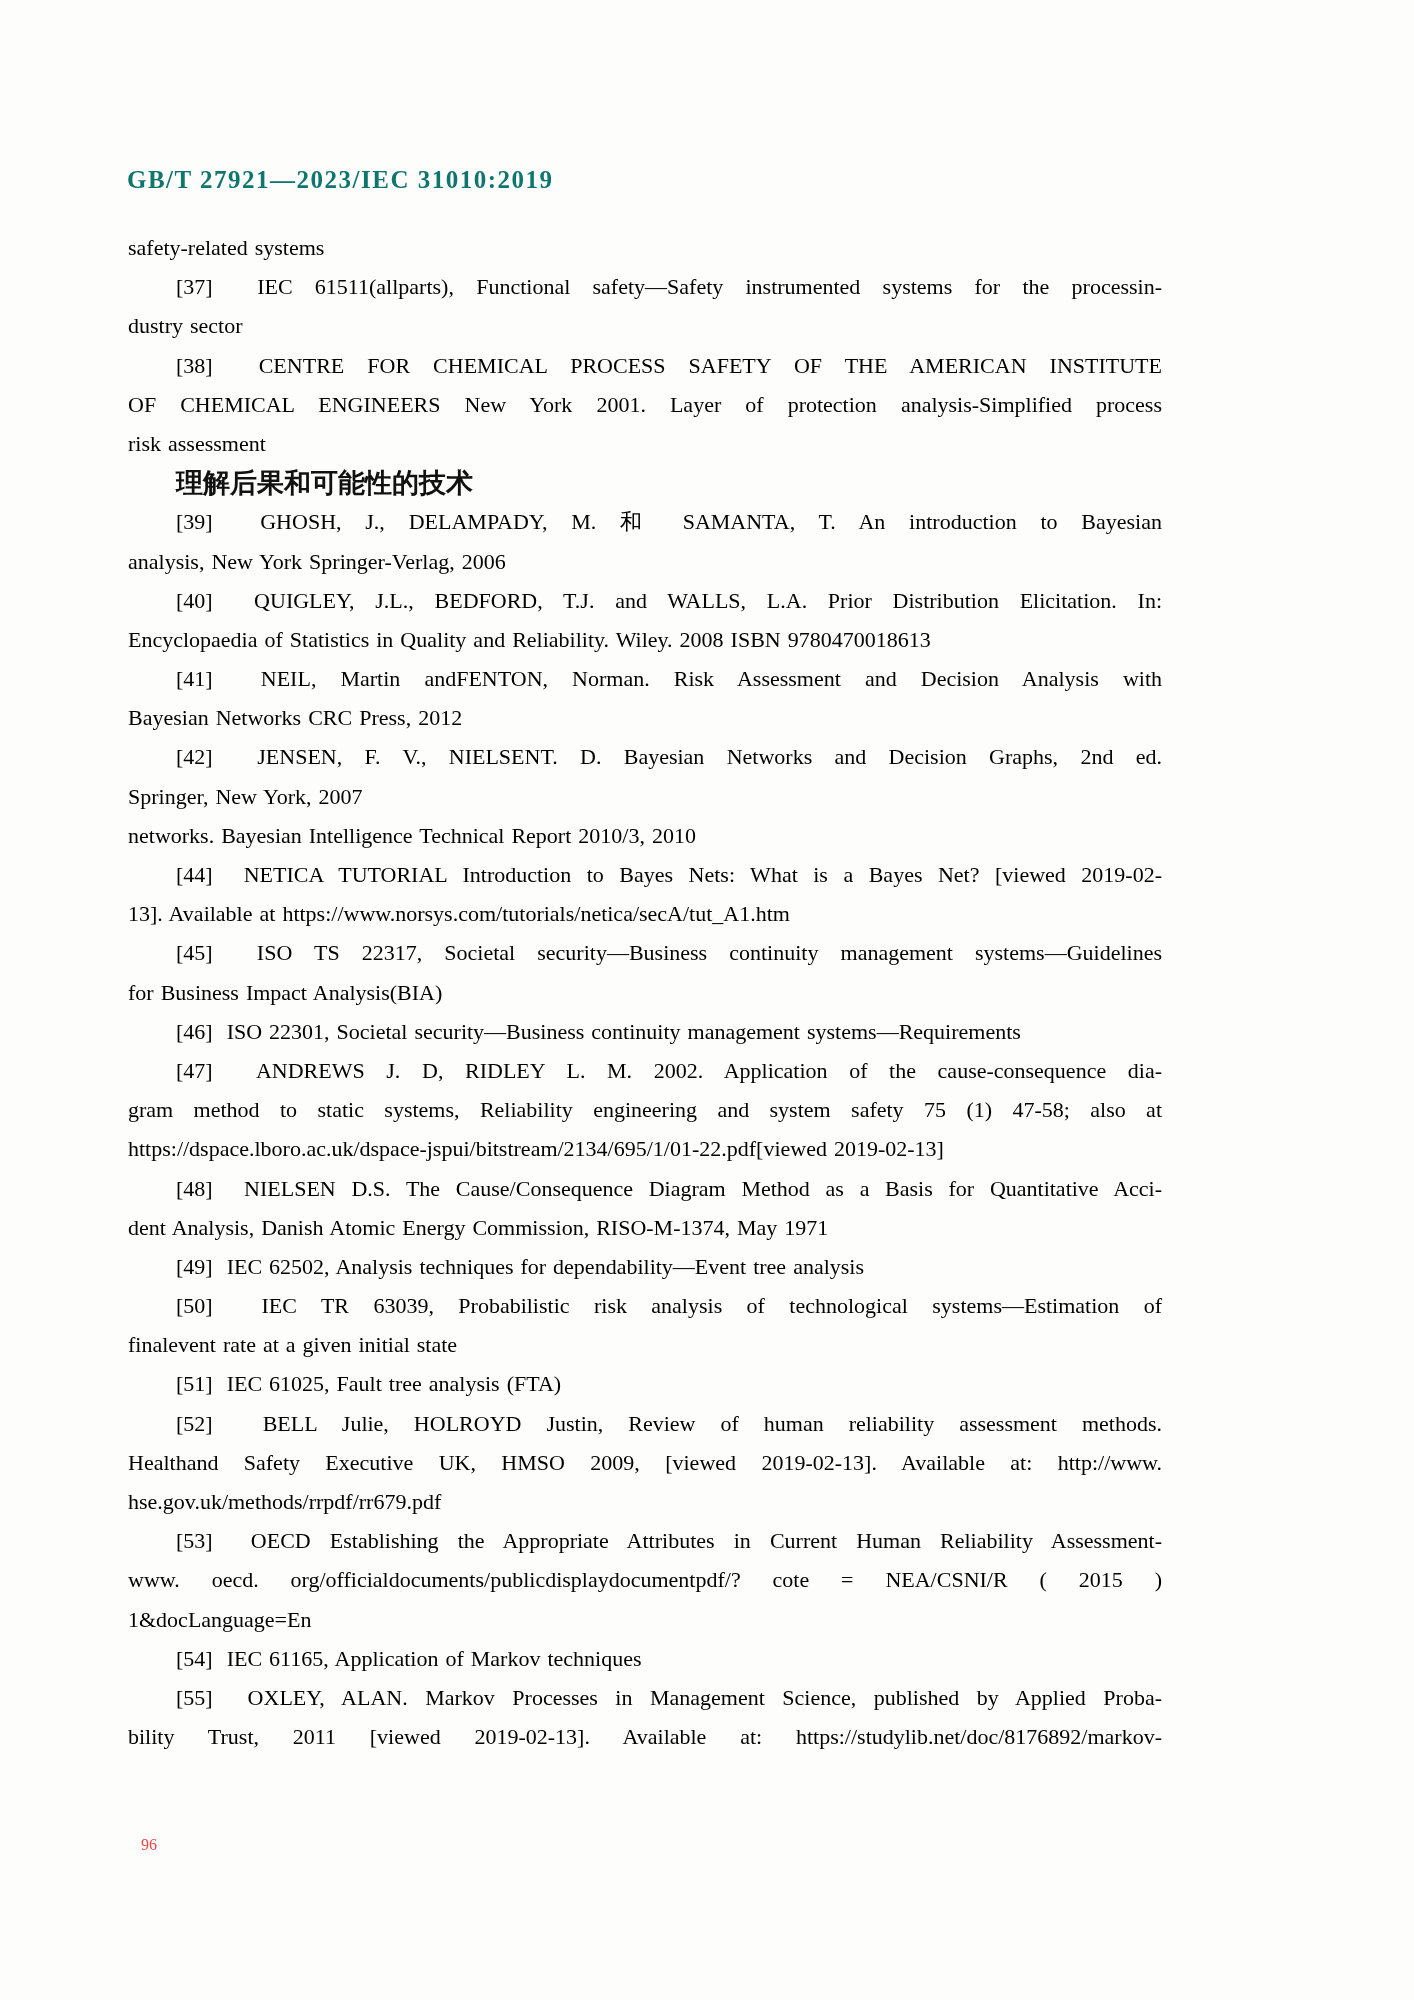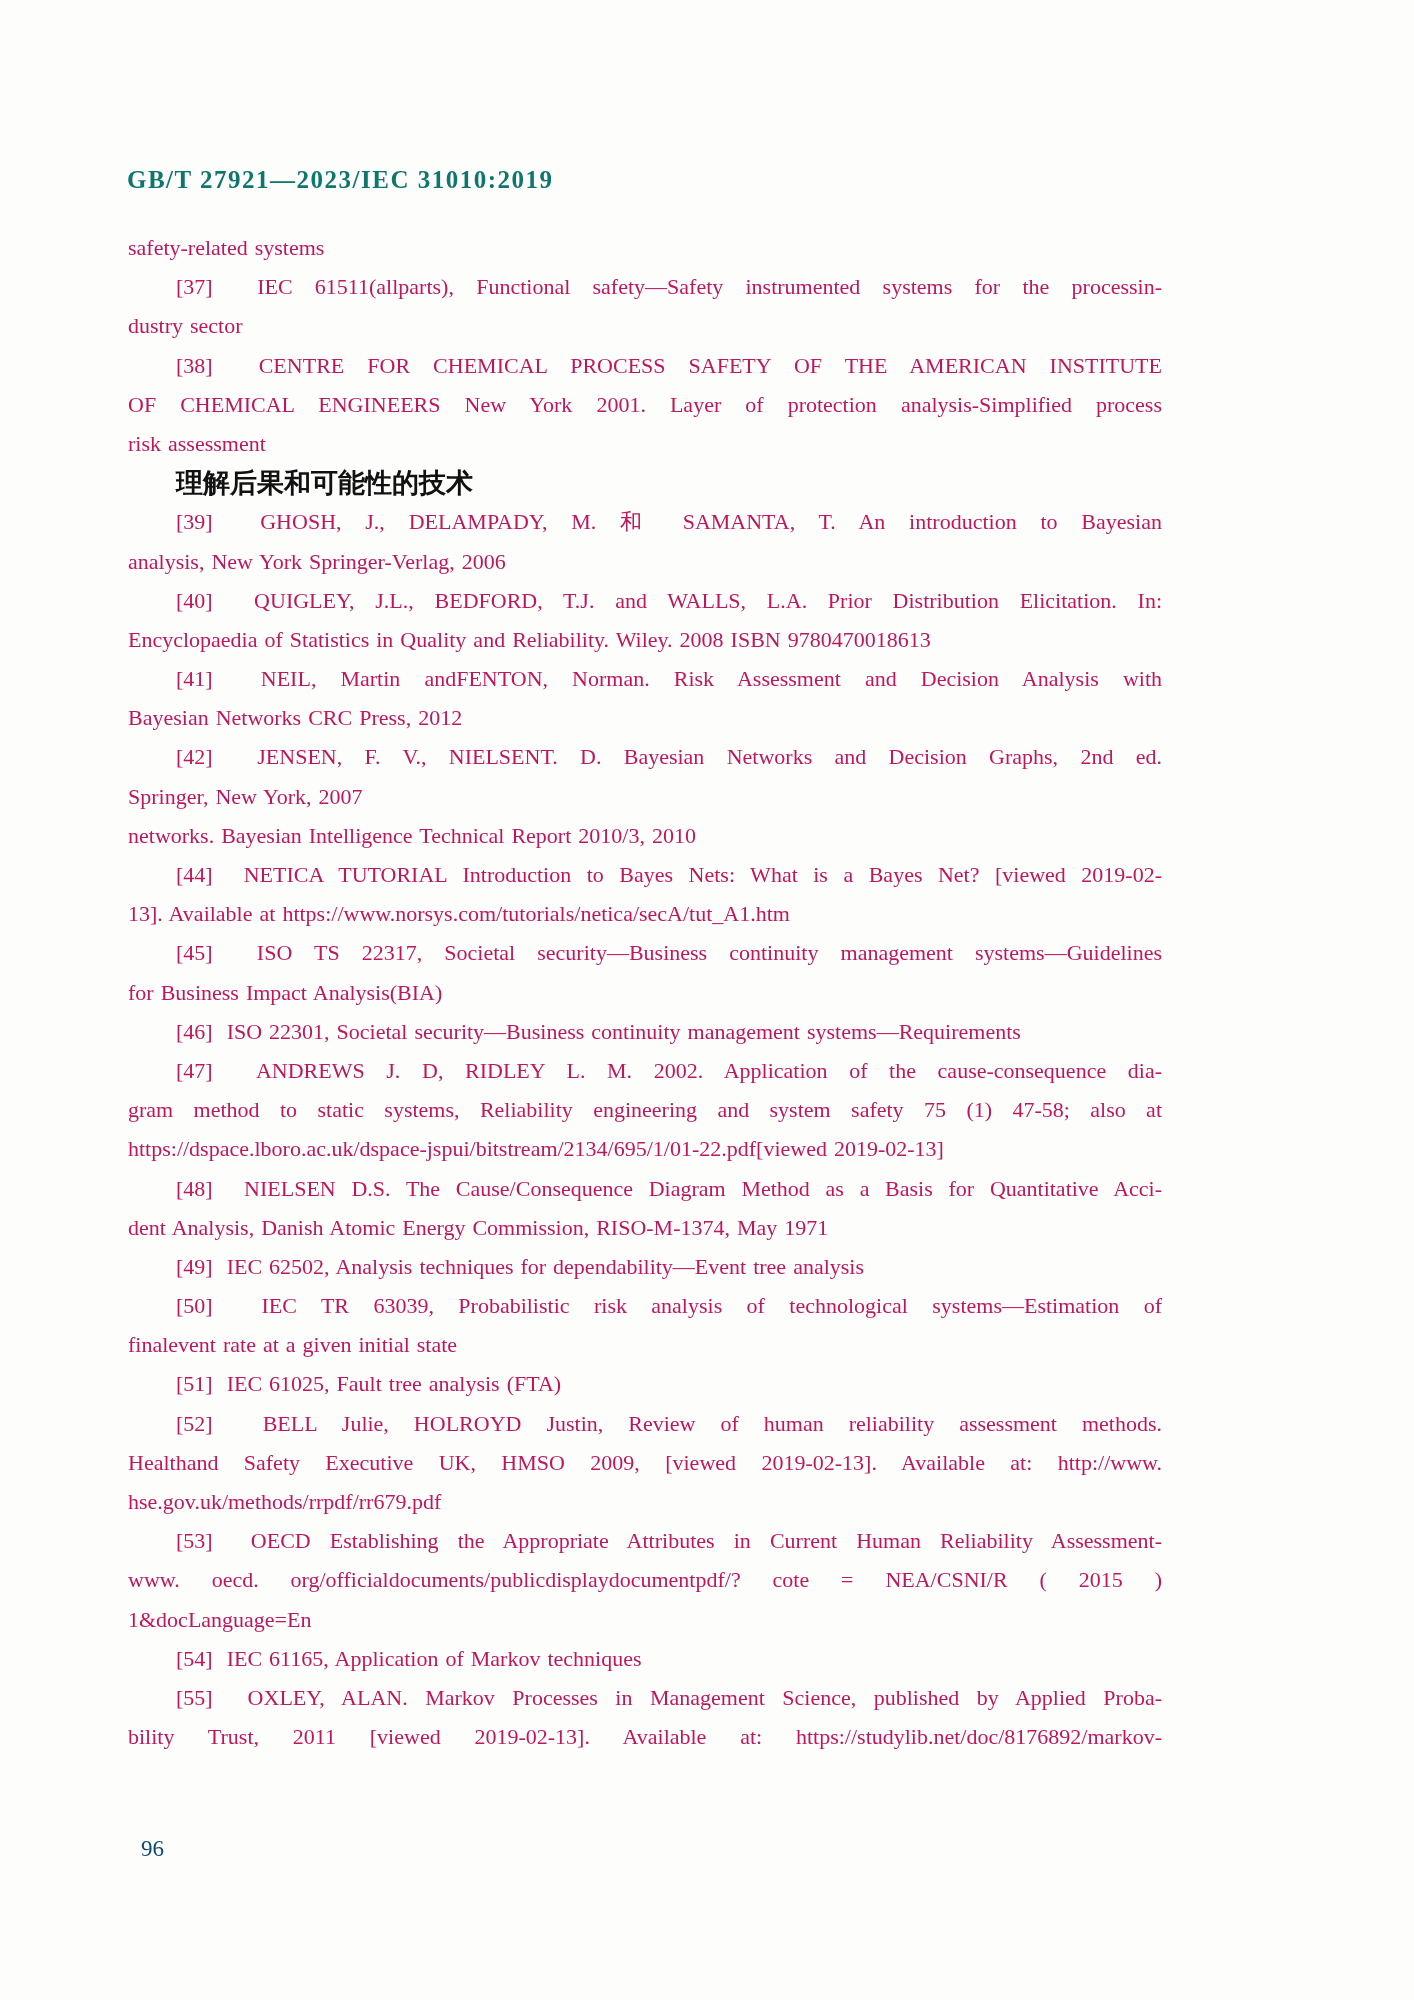--- a/index.html
+++ b/index.html
@@ -31,41 +31,41 @@
   }
   .line{
     display:block;
     height:39.2px;
     line-height:39.2px;
     font-size:22px;
     white-space:normal;
     overflow:visible;
     text-align:left;
     word-spacing:1.5px;
-    color:#be185d;
+    color:#000000;
   }
   .line.just{
     text-align:justify;
     text-align-last:justify;
     font-family:Liberation Serif, serif;
   }
   .line.indent{
     text-indent:48px;
   }
   .line.zh{
     font-family:"DejaVu Sans","Liberation Sans",sans-serif;
     font-weight:bold;
     font-size:27px;
     color:#111;
   }
   .page-number{
     position:absolute;
     left:141px;top:1836px;
-    font-size:23px;
-    color:#0c4a6e;
+    font-size:16px;
+    color:#ef4444;
   }
 </style>
 </head>
 <body>
 
 <div class="page">
   <div class="doc-header">GB/T 27921—2023/IEC 31010:2019</div>
 
   <div class="body-block" id="references-body">
       <div class="line">safety-related systems</div>

